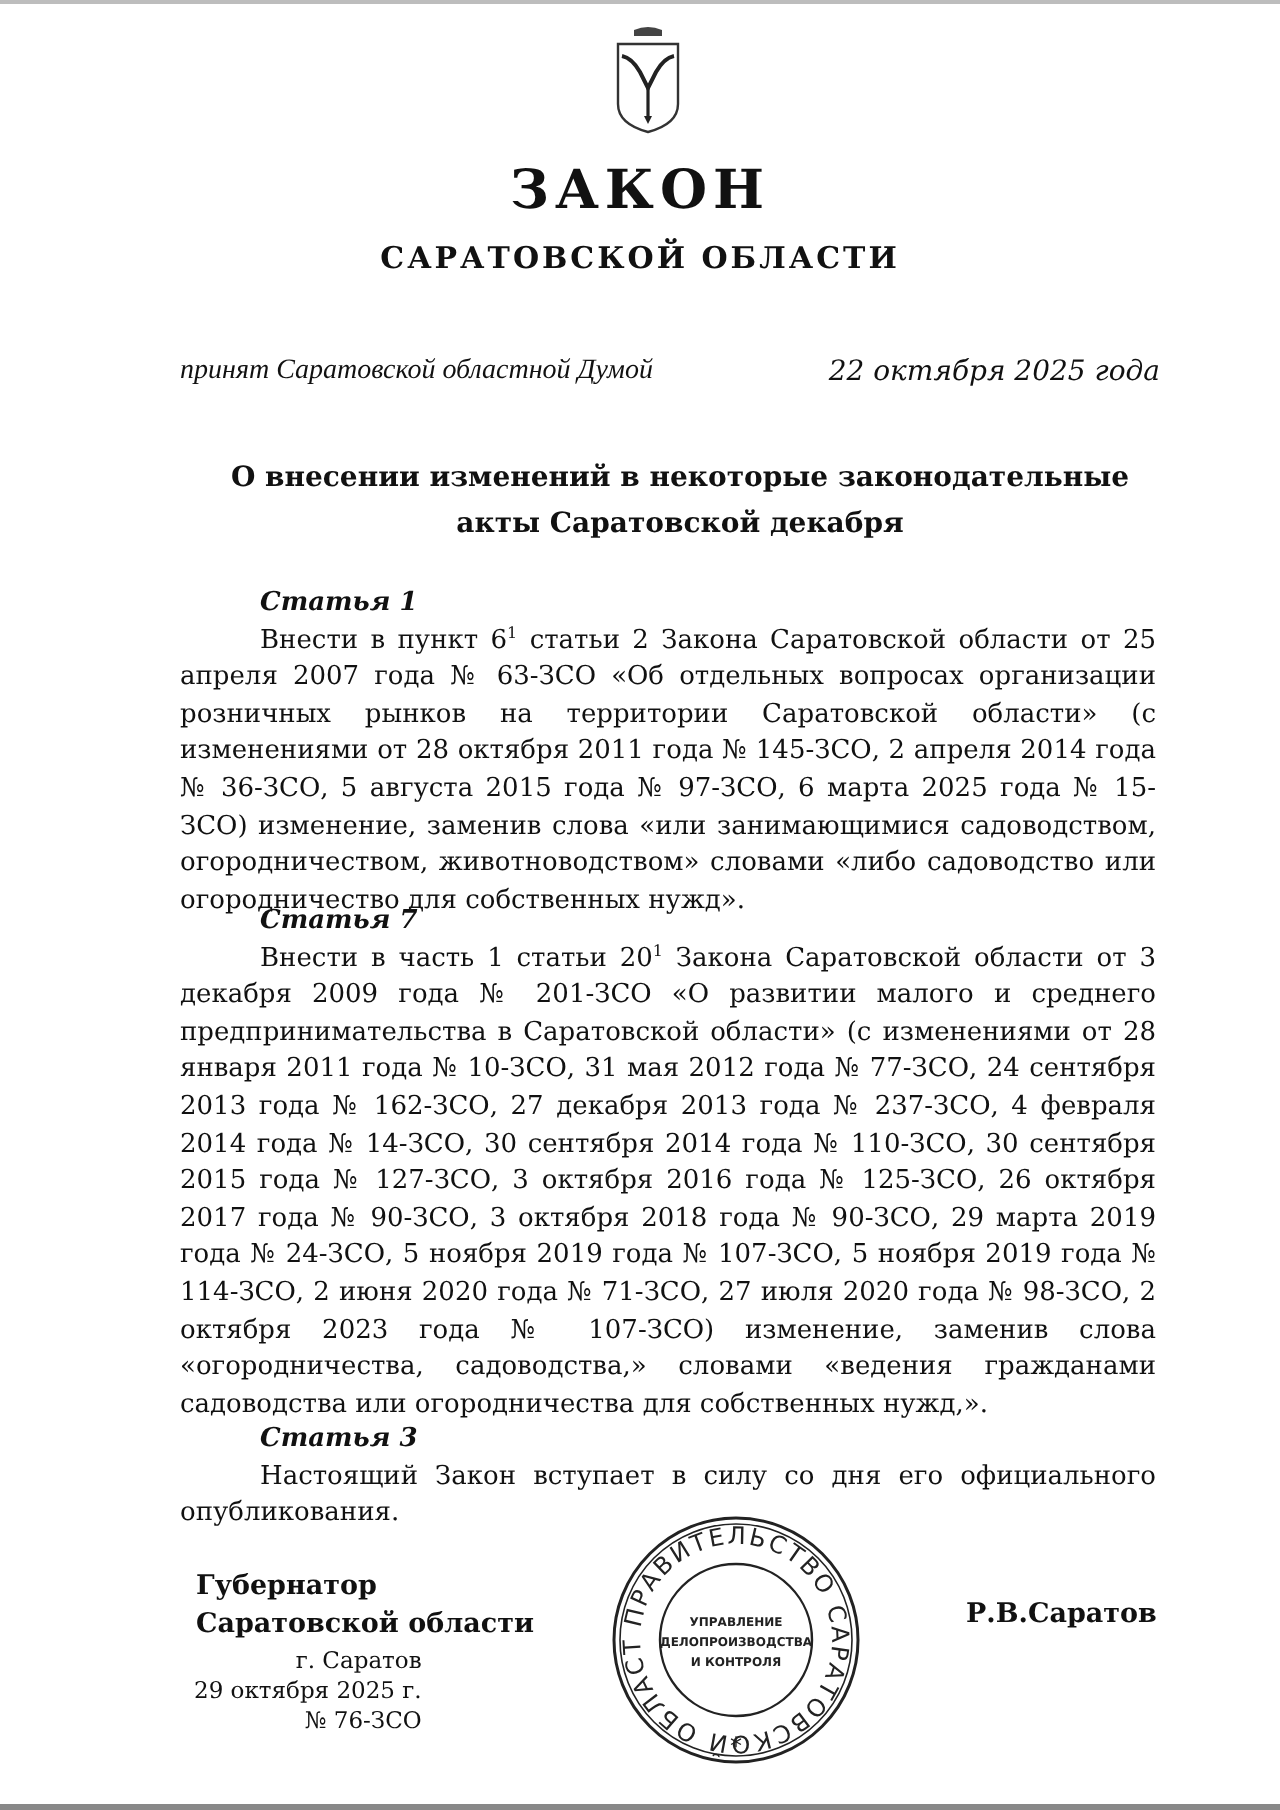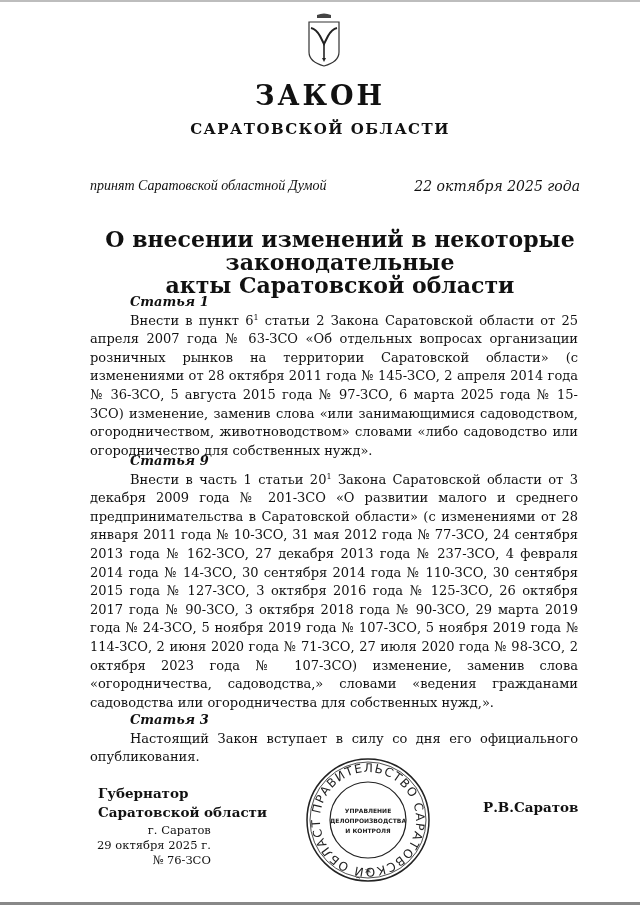--- a/index.html
+++ b/index.html
@@ -5,21 +5,21 @@
   html, body { margin: 0; padding: 0; background: #ffffff; }
   body { width: 640px; height: 905px; position: relative; overflow: hidden;
          font-family: "DejaVu Serif", "Liberation Serif", serif; color: #111; }
   .top-line { position: absolute; left: 0; top: 0; width: 640px; height: 2px; background: #bdbdbd; }
   .emblem { position: absolute; left: 306px; top: 12px; width: 36px; height: 56px; }
   .title { position: absolute; left: 0; width: 640px; text-align: center; }
   .law-title { top: 80px; font-family: "DejaVu Serif", serif; font-weight: bold; font-size: 27px; letter-spacing: 3px; }
   .law-subtitle { top: 120px; font-family: "DejaVu Serif", serif; font-weight: bold; font-size: 15px; letter-spacing: 1.5px; }
   .adopted-by { position: absolute; left: 90px; top: 178px; font-style: italic; font-size: 14px; font-family: Liberation Serif, serif; }
   .adopted-date { position: absolute; right: 60px; top: 178px; font-style: italic; font-size: 14px; font-family: "DejaVu Serif", serif; }
-  .doc-heading { position: absolute; left: 90px; width: 500px; top: 228px; text-align: center; font-weight: bold; font-size: 22px; line-height: 23px; }
+  .doc-heading { position: absolute; left: 90px; width: 500px; top: 228px; text-align: center; font-weight: bold; font-size: 14px; line-height: 23px; }
   .article { position: absolute; left: 90px; width: 488px; font-size: 13px; line-height: 18.6px; text-align: justify; font-family: "DejaVu Serif", serif; }
   .article-label { font-weight: bold; font-style: italic; padding-left: 40px; display: block; }
   .article-body { text-indent: 40px; text-align: justify; }
   .article-1 { top: 293px; }
   .article-2 { top: 452px; }
   .article-3 { top: 711px; }
   sup { font-size: 8px; vertical-align: 5px; line-height: 0; }
   .gov-title { position: absolute; left: 98px; top: 784px; font-weight: bold; font-size: 13.5px; line-height: 19px; }
   .place-info { position: absolute; left: 97px; top: 823px; font-size: 11.5px; line-height: 15px; text-align: right; }
   .gov-name { position: absolute; left: 483px; top: 799px; font-weight: bold; font-size: 13.5px; }
@@ -40,30 +40,30 @@
 </svg>
 
 <div class="title law-title">ЗАКОН</div>
 <div class="title law-subtitle">САРАТОВСКОЙ ОБЛАСТИ</div>
 
 <div class="adopted-by">принят Саратовской областной Думой</div>
 <div class="adopted-date">22 октября 2025 года</div>
 
 <div class="doc-heading">
   <div>О внесении изменений в некоторые законодательные</div>
-  <div>акты Саратовской области</div>
+  <div>акты Саратовской декабря</div>
 </div>
 
 <div class="article article-1">
   <span class="article-label">Статья 1</span>
   <div class="article-body"><span>Внести в пункт 6</span><sup>1</sup><span> статьи 2 Закона Саратовской области от 25 апреля 2007 года № 63-ЗСО «Об отдельных вопросах организации розничных рынков на территории Саратовской области» (с изменениями от 28 октября 2011 года № 145-ЗСО, 2 апреля 2014 года № 36-ЗСО, 5 августа 2015 года № 97-ЗСО, 6 марта 2025 года № 15-ЗСО) изменение, заменив слова «или занимающимися садоводством, огородничеством, животноводством» словами «либо садоводство или огородничество для собственных нужд».</span></div>
 </div>
 
 <div class="article article-2">
-  <span class="article-label">Статья 9</span>
+  <span class="article-label">Статья 7</span>
   <div class="article-body"><span>Внести в часть 1 статьи 20</span><sup>1</sup><span> Закона Саратовской области от 3 декабря 2009 года № 201-ЗСО «О развитии малого и среднего предпринимательства в Саратовской области» (с изменениями от 28 января 2011 года № 10-ЗСО, 31 мая 2012 года № 77-ЗСО, 24 сентября 2013 года № 162-ЗСО, 27 декабря 2013 года № 237-ЗСО, 4 февраля 2014 года № 14-ЗСО, 30 сентября 2014 года № 110-ЗСО, 30 сентября 2015 года № 127-ЗСО, 3 октября 2016 года № 125-ЗСО, 26 октября 2017 года № 90-ЗСО, 3 октября 2018 года № 90-ЗСО, 29 марта 2019 года № 24-ЗСО, 5 ноября 2019 года № 107-ЗСО, 5 ноября 2019 года № 114-ЗСО, 2 июня 2020 года № 71-ЗСО, 27 июля 2020 года № 98-ЗСО, 2 октября 2023 года № 107-ЗСО) изменение, заменив слова «огородничества, садоводства,» словами «ведения гражданами садоводства или огородничества для собственных нужд,».</span></div>
 </div>
 
 <div class="article article-3">
   <span class="article-label">Статья 3</span>
   <div class="article-body"><span>Настоящий Закон вступает в силу со дня его официального опубликования.</span></div>
 </div>
 
 <div class="gov-title">
   <div>Губернатор</div>

